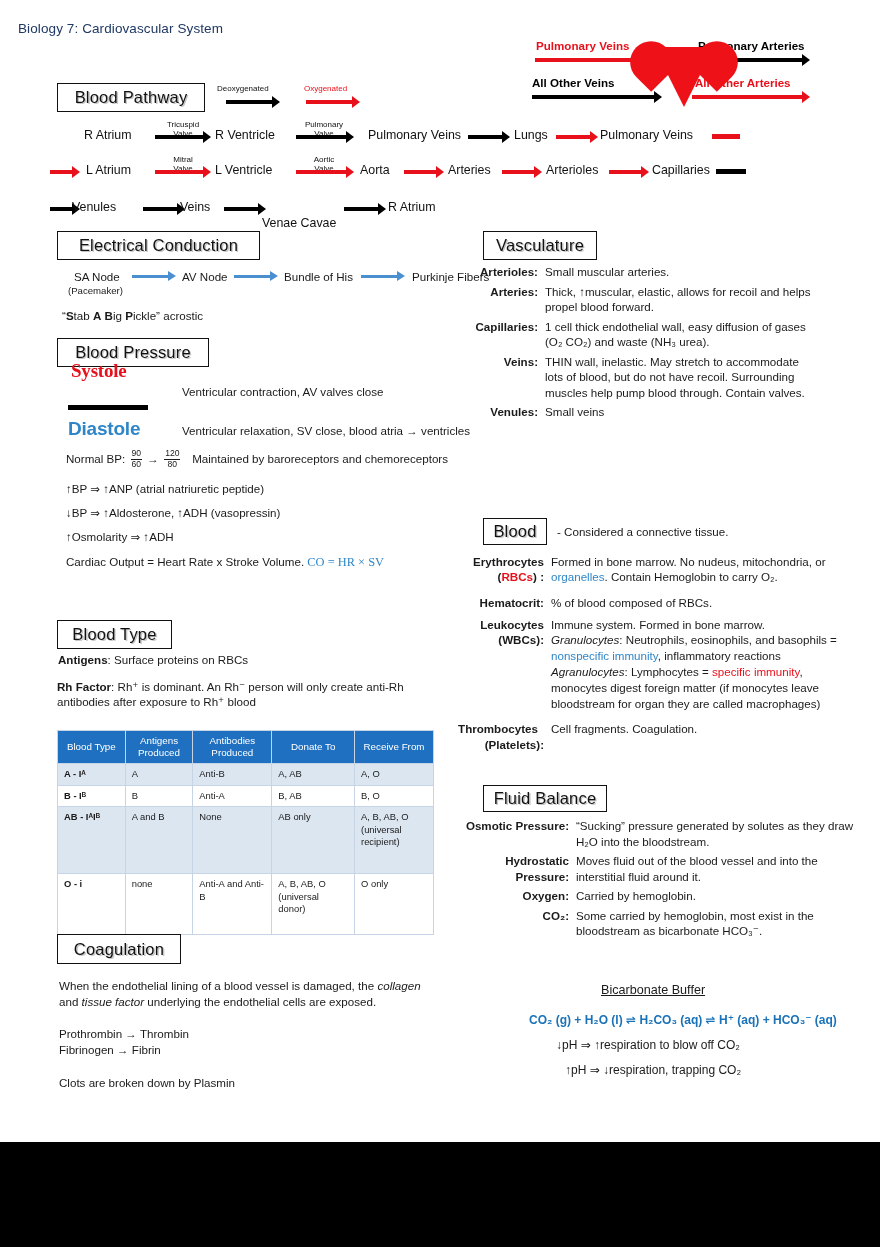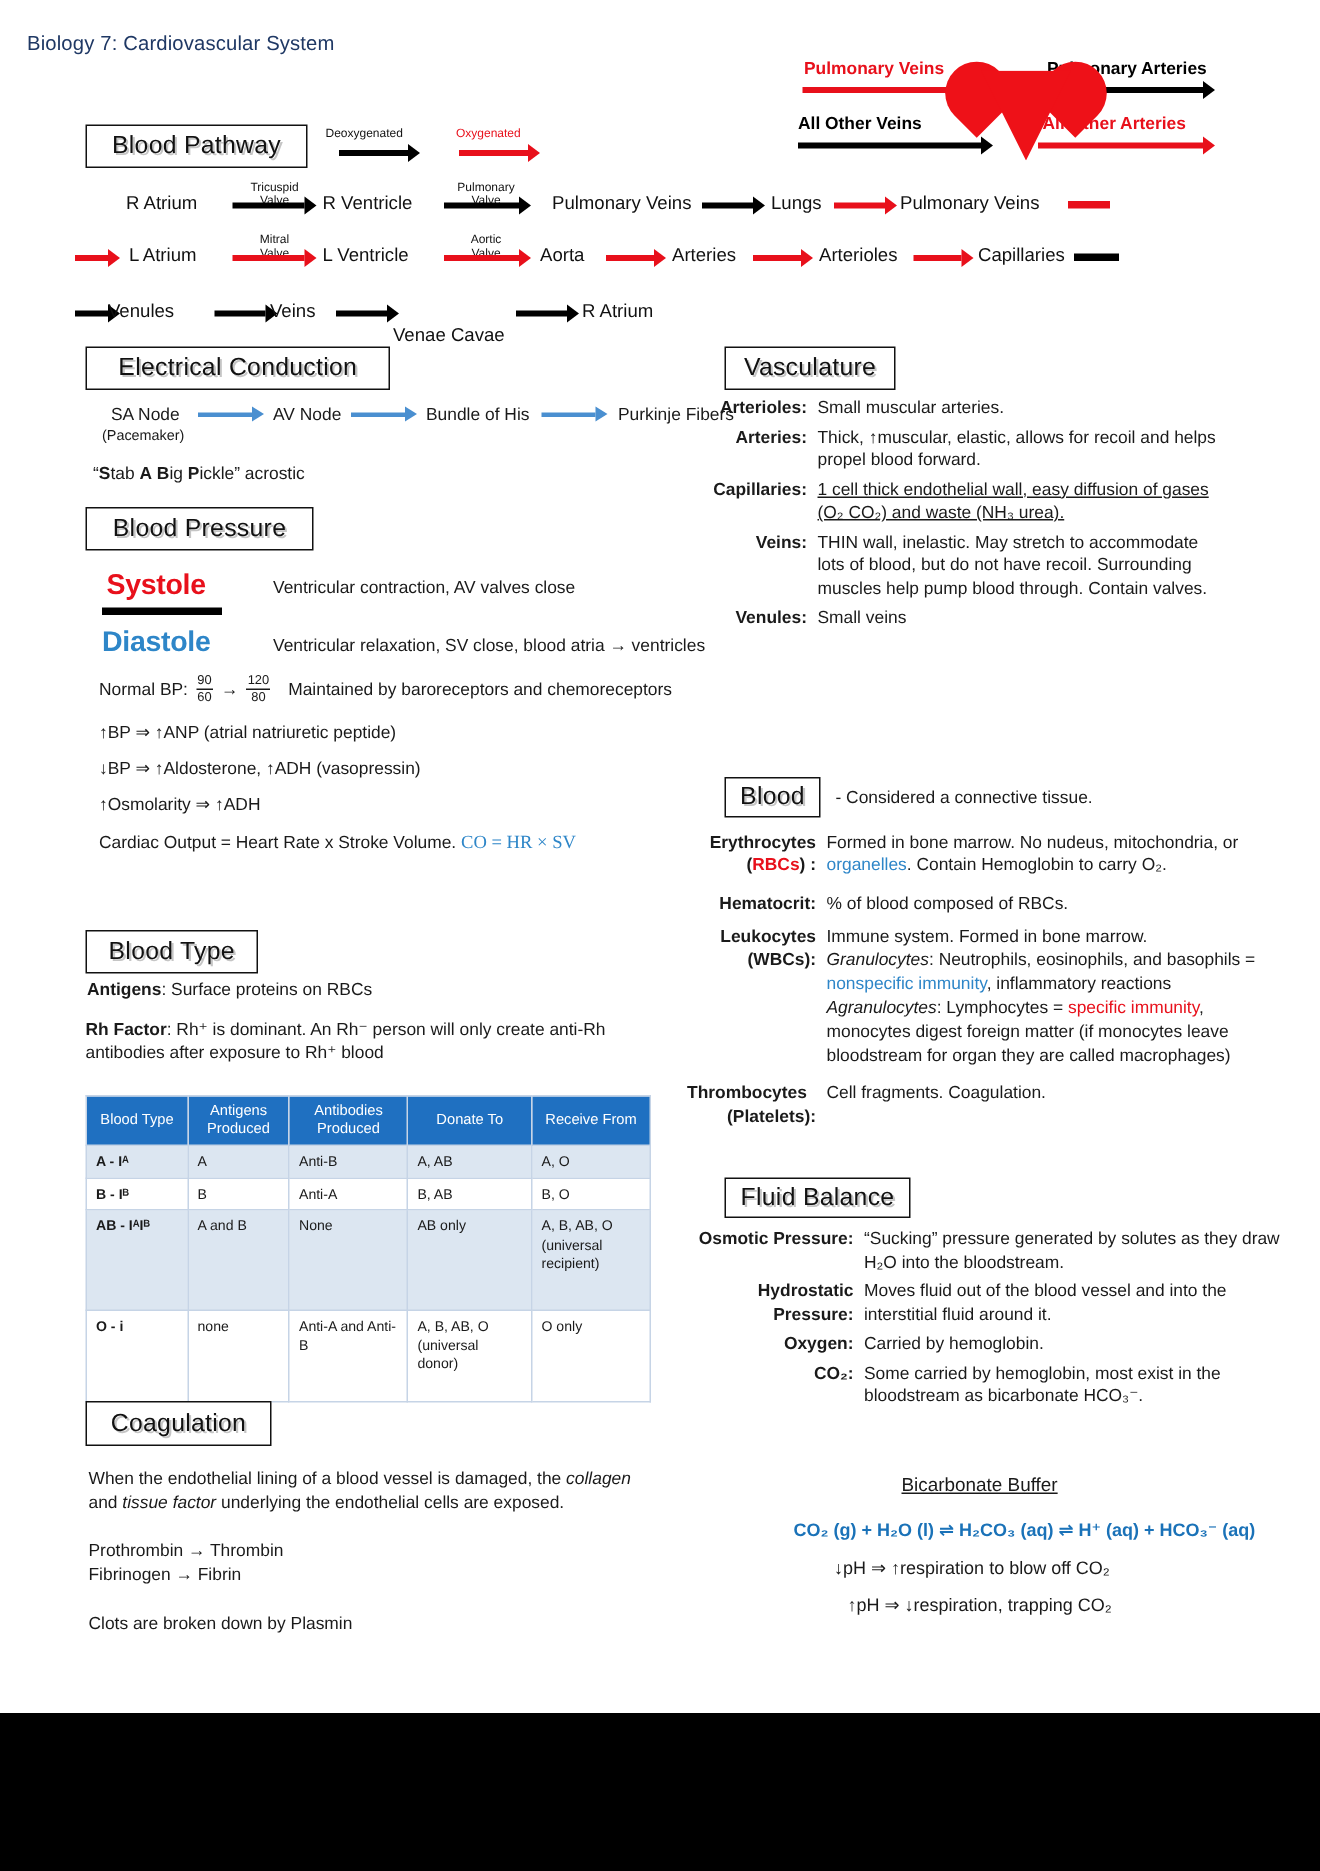--- a/index.html
+++ b/index.html
@@ -239,21 +239,21 @@
       <span class="head" style="left:36px;"></span>
   </div>
   <div class="txt" style="left:412px;top:269px;">Purkinje Fibers</div>
 
   <div class="txt" style="left:62px;top:308px;">
     <span>“</span><span class="b">S</span><span>tab </span><span class="b">A</span><span> </span><span class="b">B</span><span>ig </span><span class="b">P</span><span>ickle”</span><span> acrostic</span>
   </div>
 
   <div class="secbox" style="left:57px;top:338px;width:152px;height:29px;">Blood Pressure</div>
 
-  <div class="bigword red" style="left:71px;top:380px;">Systole</div>
+  <div class="bigword red" style="left:71px;top:360px;font-family:Liberation Serif, serif;">Systole</div>
   <div class="underbar" style="left:68px;top:405px;width:80px;"></div>
   <div class="txt" style="left:182px;top:384px;">Ventricular contraction, AV valves close</div>
 
   <div class="bigword blue" style="left:68px;top:418px;">Diastole</div>
   <div class="txt" style="left:182px;top:423px;">Ventricular relaxation, SV close, blood atria → ventricles</div>
 
   <div class="txt" style="left:66px;top:450px;">
     <span>Normal BP:</span>
     <span class="frac">
       <span class="num">90</span>
@@ -343,21 +343,21 @@
     <div class="defrow">
       <div class="defterm" style="width:96px;">Arterioles:</div>
       <div class="defbody" style="width:275px;">Small muscular arteries.</div>
     </div>
     <div class="defrow">
       <div class="defterm" style="width:96px;">Arteries:</div>
       <div class="defbody" style="width:275px;">Thick, ↑muscular, elastic, allows for recoil and helps propel blood forward.</div>
     </div>
     <div class="defrow">
       <div class="defterm" style="width:96px;">Capillaries:</div>
-      <div class="defbody" style="width:275px;text-decoration:underline;">1 cell thick endothelial wall, easy diffusion of gases (O₂ CO₂) and waste (NH₃ urea).</div>
+      <div class="defbody" style="width:275px;">1 cell thick endothelial wall, easy diffusion of gases (O₂ CO₂) and waste (NH₃ urea).</div>
     </div>
     <div class="defrow">
       <div class="defterm" style="width:96px;">Veins:</div>
       <div class="defbody" style="width:275px;">THIN wall, inelastic.  May stretch to accommodate lots of blood, but do not have recoil.  Surrounding muscles help pump blood through.  Contain valves.</div>
     </div>
     <div class="defrow">
       <div class="defterm" style="width:96px;">Venules:</div>
       <div class="defbody" style="width:275px;">Small veins</div>
     </div>
   </div>

